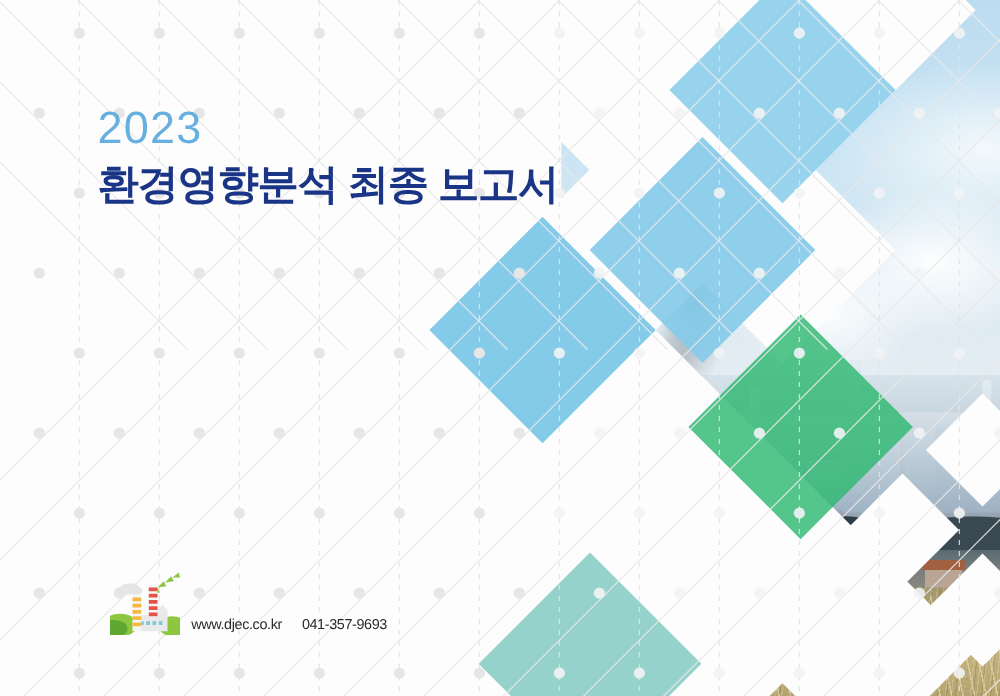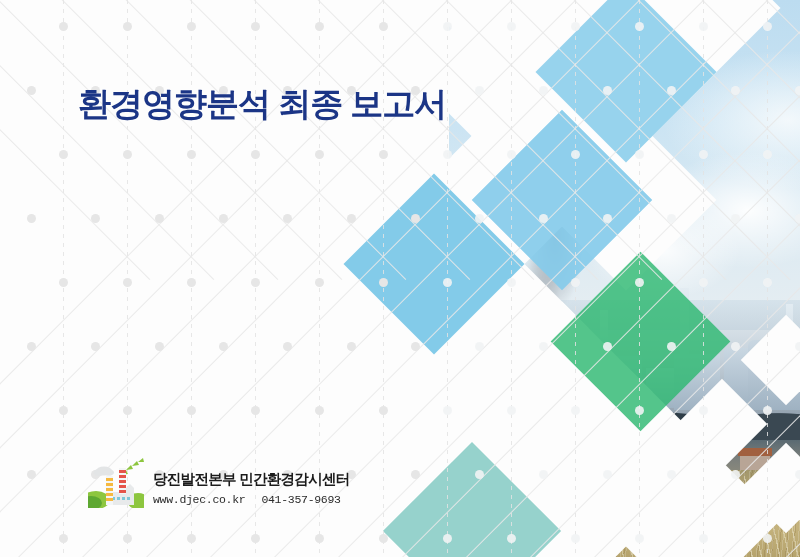--- a/index.html
+++ b/index.html
@@ -115,21 +115,21 @@
   
   .logo{position:absolute;left:88px;top:458px;z-index:40;display:flex;align-items:flex-end;gap:9px;}
   .logo-mark{position:relative;width:56px;height:50px;flex:0 0 56px;}
   .logo-text{padding-bottom:2px;}
   .org{
     font-size:14.5px;font-weight:800;color:#1b1b1b;letter-spacing:-.7px;
     line-height:1.1;white-space:nowrap;
   }
   .contact{
     margin-top:5px;font-size:11.5px;color:#2b2b2b;letter-spacing:-.3px;
-    white-space:nowrap;display:flex;gap:16px;font-family:Liberation Mono, monospace;
+    white-space:nowrap;display:flex;gap:16px;
   }
 </style>
 </head>
 <body>
 
 <div id="cover">
 
   <div class="photo-layer">
 
     <div class="sky"></div>
@@ -373,20 +373,21 @@
       <div class="node" style="left: 379px; top: 534px;"></div>
       <div class="node" style="left: 443px; top: 534px; background: rgb(241, 243, 244); opacity: 0.9;"></div>
       <div class="node" style="left: 507px; top: 534px; background: rgb(241, 243, 244); opacity: 0.9;"></div>
       <div class="node" style="left: 571px; top: 534px; background: rgb(241, 243, 244); opacity: 0.9;"></div>
       <div class="node" style="left: 635px; top: 534px; background: rgb(241, 243, 244); opacity: 0.9;"></div>
       <div class="node" style="left: 699px; top: 534px; background: rgb(241, 243, 244); opacity: 0.9;"></div>
       <div class="node" style="left: 763px; top: 534px; background: rgb(241, 243, 244); opacity: 0.9;"></div>
     </div>
 
   <div class="title-block">
+    <div class="year">2023</div>
     <div class="line2">환경영향분석 최종 보고서</div>
   </div>
 
   <div class="logo">
     <div class="logo-mark">
       <svg viewBox="0 0 56 50" width="56" height="50" aria-hidden="true">
 
         <g fill="#8dc63f">
           <path d="M38 12 L43 7 L45 11 Z"></path>
           <path d="M44 8 L49 3 L51 7 Z"></path>
@@ -431,21 +432,20 @@
           <rect x="31" y="10" width="7" height="26" fill="#f4f6f6"></rect>
           <rect x="31" y="12" width="7" height="3" fill="#e5544a"></rect>
           <rect x="31" y="17" width="7" height="3" fill="#e5544a"></rect>
           <rect x="31" y="22" width="7" height="3" fill="#e5544a"></rect>
           <rect x="31" y="27" width="7" height="3" fill="#e5544a"></rect>
           <rect x="31" y="32" width="7" height="3" fill="#e5544a"></rect>
         </g>
       </svg>
     </div>
     <div class="logo-text">
-      <div class="org">당진발전본부 민간환경감시센터</div>
       <div class="contact">
         <span>www.djec.co.kr</span>
         <span>041-357-9693</span>
       </div>
     </div>
   </div>
 
 </div>
 
 </body></html>

